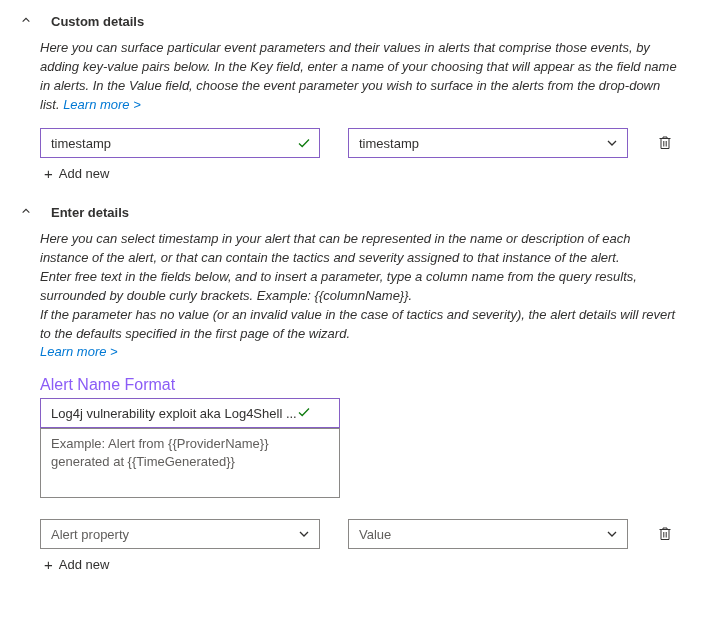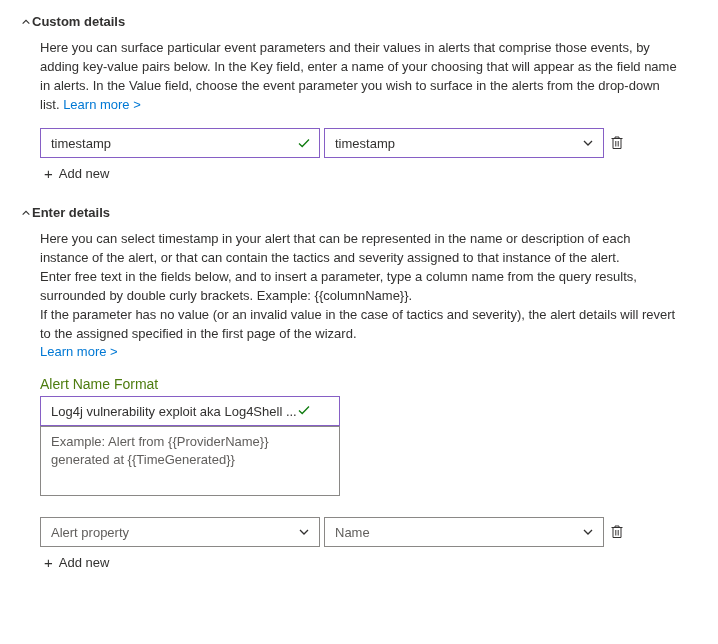--- a/index.html
+++ b/index.html
@@ -10,22 +10,22 @@
     body {
       font-family: "Segoe UI", -apple-system, BlinkMacSystemFont, sans-serif;
       font-size: 13px;
       color: #323130;
       background: #ffffff;
       padding: 14px 20px;
       width: 718px;
     }
     .section-header {
       display: flex;
-      align-items: center;
-      gap: 0;
+      align-items: flex-start;
+      gap: 19px;
       margin-bottom: 10px;
       cursor: pointer;
     }
     .chevron {
       width: 12px;
       height: 12px;
       display: flex;
       align-items: center;
       justify-content: center;
     }
@@ -39,30 +39,31 @@
     }
     .section-body {
       padding-left: 20px;
       margin-bottom: 24px;
     }
     .description {
       color: #323130;
       line-height: 1.45;
       margin-bottom: 14px;
       max-width: 640px;
+      font-style: italic;
     }
     .learn-more {
       color: #0078d4;
       text-decoration: none;
       cursor: pointer;
     }
     .row {
       display: flex;
       align-items: center;
-      gap: 4px;
+      gap: 28px;
       margin-bottom: 8px;
     }
     .field {
       position: relative;
       width: 280px;
       height: 30px;
       border: 1px solid #865fc5;
       background: #fff;
       display: flex;
       align-items: center;
@@ -117,22 +118,22 @@
       cursor: pointer;
       color: #323130;
       padding-left: 4px;
     }
     .add-new .plus {
       font-size: 15px;
       font-weight: 400;
       line-height: 1;
     }
     .sub-label {
-      font-size: 14px;
-      color: #4d7c0f;
+      font-size: 16px;
+      color: #8b5cf6;
       margin-bottom: 4px;
       margin-top: 8px;
     }
     .input-single {
       width: 300px;
       height: 30px;
       border: 1px solid #865fc5;
       padding: 0 28px 0 10px;
       display: flex;
       align-items: center;
@@ -213,21 +214,21 @@
     <svg viewBox="0 0 12 12">
         <path d="M2 8 L6 4 L10 8" fill="none" stroke="#323130" stroke-width="1.3"></path>
       </svg>
   </span>
   <span class="section-title">Enter details</span>
 </div>
 <div class="section-body">
   <div class="description">
     <span>Here you can select timestamp in your alert that can be represented in the name or description of each instance of the alert, or that can contain the tactics and severity assigned to that instance of the alert.</span><br>
     <span>Enter free text in the fields below, and to insert a parameter, type a column name from the query results, surrounded by double curly brackets. Example: {{columnName}}.</span><br>
-    <span>If the parameter has no value (or an invalid value in the case of tactics and severity), the alert details will revert to the assigned specified in the first page of the wizard.</span><br>
+    <span>If the parameter has no value (or an invalid value in the case of tactics and severity), the alert details will revert to the defaults specified in the first page of the wizard.</span><br>
     <a class="learn-more">Learn more &gt;</a>
   </div>
 
   <div class="sub-label">Alert Name Format</div>
   <div class="input-single">
     <span class="field-text">Log4j vulnerability exploit aka Log4Shell ...</span>
     <span class="right-icon check">
       <svg viewBox="0 0 14 14">
           <path d="M2 7.5 L5.2 10.5 L12 3.5" fill="none" stroke="#107c10" stroke-width="1.3"></path>
         </svg>
@@ -239,21 +240,21 @@
   <div class="row" style="margin-top:18px">
     <div class="field gray">
       <span class="field-text placeholder-text">Alert property</span>
       <span class="right-icon chevron-down">
         <svg viewBox="0 0 12 12">
             <path d="M2 4 L6 8 L10 4" fill="none" stroke="#323130" stroke-width="1.3"></path>
           </svg>
       </span>
     </div>
     <div class="field gray">
-      <span class="field-text placeholder-text">Name</span>
+      <span class="field-text placeholder-text">Value</span>
       <span class="right-icon chevron-down">
         <svg viewBox="0 0 12 12">
             <path d="M2 4 L6 8 L10 4" fill="none" stroke="#323130" stroke-width="1.3"></path>
           </svg>
       </span>
     </div>
     <div class="trash">
       <svg viewBox="0 0 14 16">
         <path d="M1.5 3.5 h11 M5 3.5 V2 h4 v1.5 M3 3.5 v10 h8 v-10 M5.8 6 v5.5 M8.2 6 v5.5" fill="none" stroke="#323130" stroke-width="1"></path>
       </svg>

